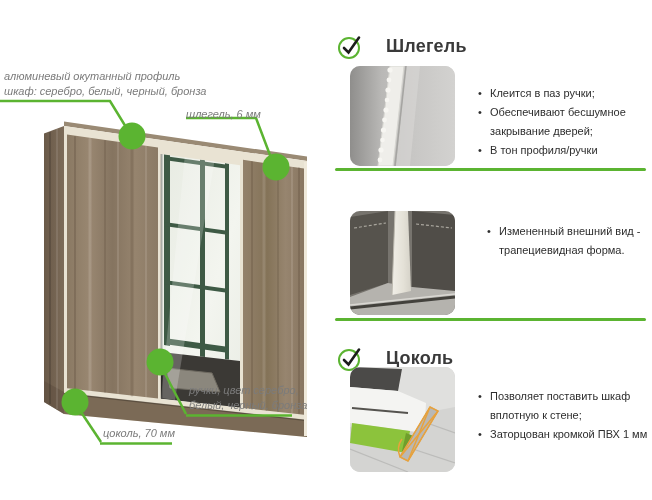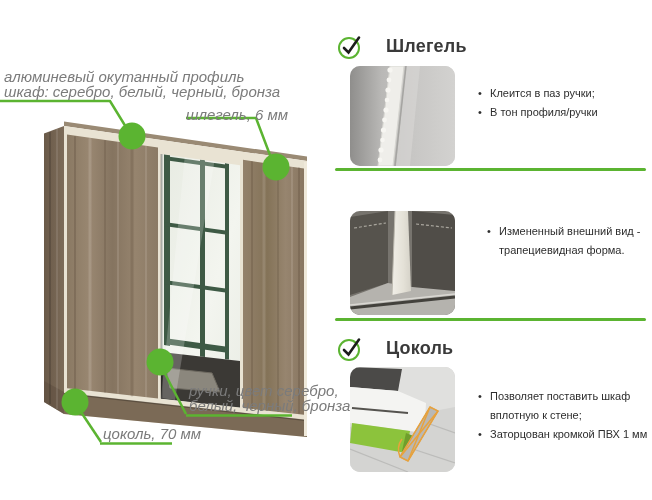--- a/index.html
+++ b/index.html
@@ -4,21 +4,21 @@
 <style>
   html,body{margin:0;padding:0;background:#ffffff;}
   .canvas{
     position:relative;width:652px;height:500px;background:#ffffff;
     font-family:"Liberation Sans", sans-serif;overflow:hidden;
   }
   
   .illustration-svg{position:absolute;left:0;top:0;}
   .ann{
     position:absolute;font-style:italic;color:#7b7b7b;
-    font-size:15px;line-height:15px;white-space:nowrap;
+    font-size:11px;line-height:15px;white-space:nowrap;
   }
   .ann div{white-space:nowrap;}
   
   .section-header{
     position:absolute;left:337px;display:flex;align-items:center;gap:22px;
   }
   .section-title{
     font-size:18px;font-weight:bold;color:#3a3a3a;letter-spacing:.2px;
   }
   .check-icon{flex:0 0 auto;}
@@ -185,20 +185,21 @@
           <circle cx="34.5" cy="54" r="2.4"></circle>
         <circle cx="33.5" cy="64" r="2.6"></circle>
           <circle cx="32.5" cy="74" r="2.3"></circle>
           <circle cx="31" cy="84" r="2.6"></circle>
         <circle cx="30" cy="94" r="2.4"></circle>
       </g>
     </svg>
   </div>
   <ul class="bullets" style="left:477px;top:84px;width:172px">
     <li>Клеится в паз ручки;</li>
+    <li>Обеспечивают бесшумное закрывание дверей;</li>
     <li>В тон профиля/ручки</li>
   </ul>
 
   <div class="divider" style="top:168px"></div>
 
   <div class="feature-image" style="top:211px;height:104px">
     <svg width="105" height="104" viewBox="0 0 105 104">
       <defs>
         <linearGradient id="im2h" x1="0" y1="0" x2="1" y2="0">
           <stop offset="0" stop-color="#f0eee7"></stop>
@@ -217,21 +218,21 @@
       <polygon points="45,0 58,0 61,80 42,84" fill="url(#im2h)"></polygon>
       <line x1="45" y1="0" x2="42" y2="84" stroke="#b9b6ac" stroke-width="1"></line>
     </svg>
   </div>
   <ul class="bullets" style="left:486px;top:222px;width:178px">
     <li>Измененный внешний вид - трапециевидная форма.</li>
   </ul>
 
   <div class="divider" style="top:318px"></div>
 
-  <div class="section-header" style="top:335px">
+  <div class="section-header" style="top:345px">
     <svg class="check-icon" width="27" height="27" viewBox="0 0 27 27">
       <circle cx="12" cy="15" r="10" fill="#ffffff" stroke="#5bb431" stroke-width="2"></circle>
       <path d="M7,15 L11.5,19.5 L22,4.5" stroke="#1c1c1c" stroke-width="2.6" fill="none" stroke-linecap="round"></path>
     </svg>
     <span class="section-title">Цоколь</span>
   </div>
   <div class="feature-image" style="top:367px;height:105px">
     <svg width="105" height="105" viewBox="0 0 105 105">
       <rect width="105" height="105" fill="#e0e0de"></rect>
       <polygon points="0,60 105,40 105,105 0,105" fill="#d4d4d2"></polygon>

